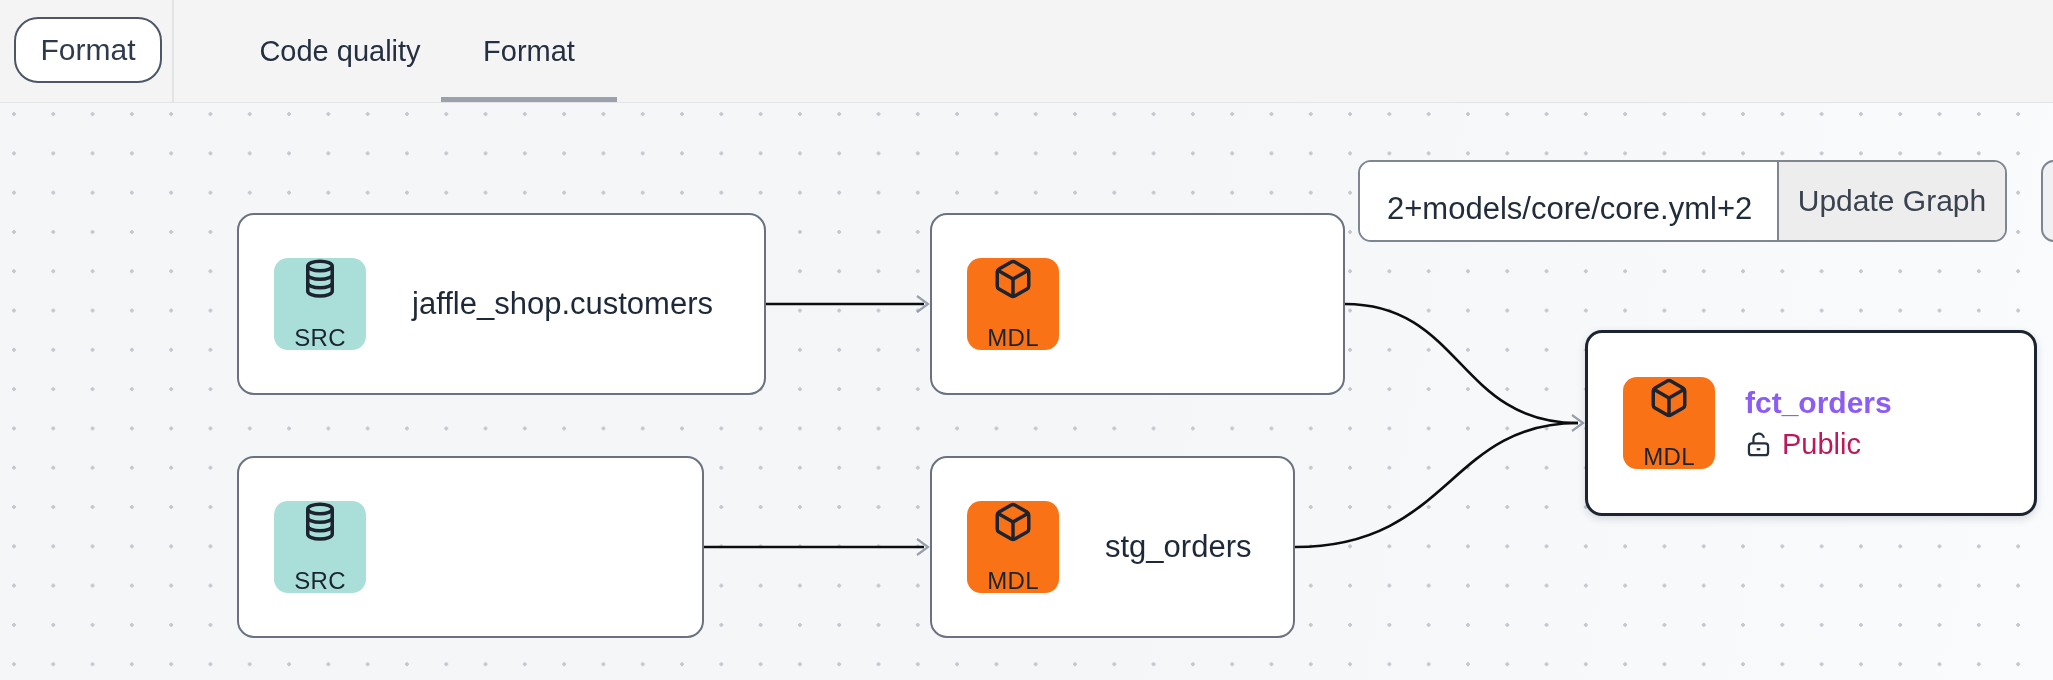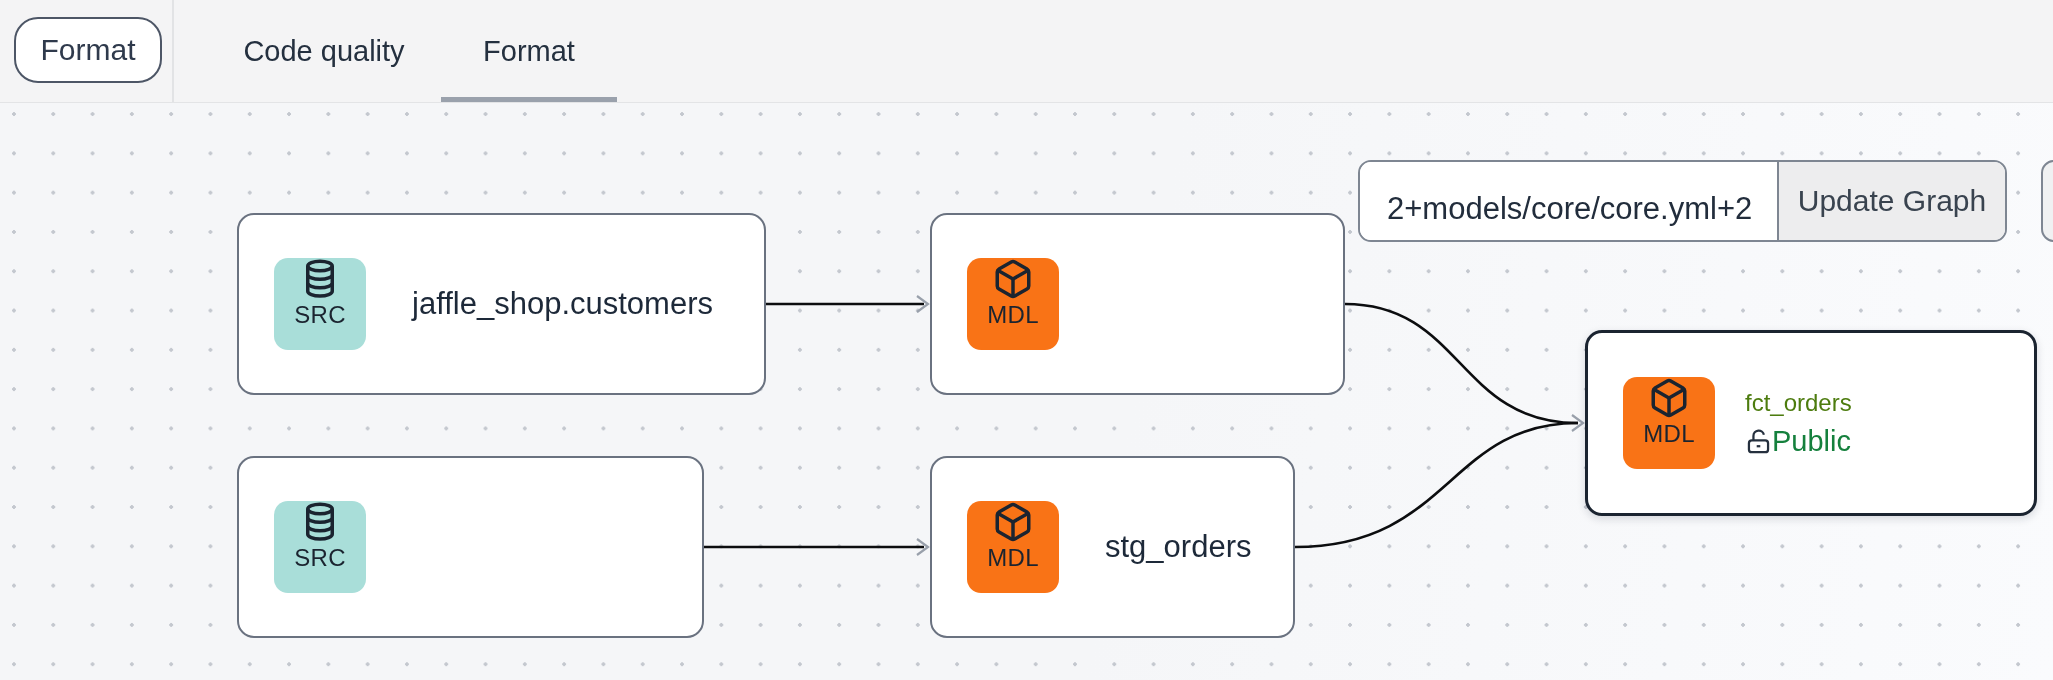--- a/index.html
+++ b/index.html
@@ -21,21 +21,21 @@
     font-size:30px;color:#2f3a4c;cursor:pointer;box-sizing:border-box;
   }
   .header-divider{
     position:absolute;left:172px;top:0;width:2px;height:102px;background:#e2e3e5;
   }
   .tab{
     position:absolute;top:0;height:102px;
     display:flex;align-items:center;justify-content:center;
     font-size:29px;color:#24303f;cursor:pointer;
   }
-  .tab.code-quality{left:207px;width:234px;text-align:center;}
+  .tab.code-quality{left:223px;width:234px;text-align:center;}
   .tab.lineage{left:441px;width:176px;}
   .tab-underline{
     position:absolute;left:441px;top:97px;width:176px;height:5px;background:#9aa1ac;
   }
   
   .canvas{
     position:absolute;left:0;top:102px;width:2053px;height:578px;
     background-image:
       radial-gradient(circle,#c4c8cf 1.7px,rgba(0,0,0,0) 1.9px),
       linear-gradient(100deg,#f5f6f8 55%,#fafbfd 100%);
@@ -49,33 +49,33 @@
   .node{
     position:absolute;background:#ffffff;border:2px solid #6a7280;border-radius:17px;
     display:flex;align-items:center;box-sizing:border-box;padding-left:35px;cursor:pointer;
   }
   .node.selected{
     border:3.5px solid #1b2430;
     box-shadow:0 3px 8px rgba(20,30,45,.15);
   }
   .node-icon{
     width:92px;height:92px;border-radius:14px;flex:0 0 auto;
-    display:flex;flex-direction:column;align-items:center;justify-content:flex-start;
+    display:flex;flex-direction:column;align-items:center;justify-content:space-between;
     color:#1b2430;
   }
   .node-icon.src{background:#a9ded9;}
   .node-icon.mdl{background:#f97316;}
   .node-icon svg{width:42px;height:42px;stroke:#1b2430;fill:none;stroke-width:2;}
   .node-icon .badge{font-size:24px;font-weight:500;line-height:1;margin-top:3px;letter-spacing:.3px;}
   .node-label{font-size:31px;color:#1d2939;margin-left:46px;white-space:nowrap;}
   .node-text-col{margin-left:30px;display:flex;flex-direction:column;}
-  .node-title{font-size:24px;font-weight:400;color:#4d7c0f;white-space:nowrap;}
+  .node-title{font-size:30px;font-weight:700;color:#8b5cf6;white-space:nowrap;}
   .node-meta{display:flex;align-items:center;margin-top:8px;}
   .node-meta svg{width:27px;height:27px;stroke:#25303e;fill:none;stroke-width:2;}
-  .node-meta .meta-label{font-size:29px;color:#15803d;}
+  .node-meta .meta-label{font-size:29px;color:#be185d;margin-left:10px;}
   
   #node-src-customers{left:237px;top:111px;width:529px;height:182px;}
   #node-stg-customers{left:930px;top:111px;width:415px;height:182px;}
   #node-src-orders{left:237px;top:354px;width:467px;height:182px;}
   #node-stg-orders{left:930px;top:354px;width:365px;height:182px;}
   #node-fct-orders{left:1585px;top:228px;width:452px;height:186px;}
   
   .selector-group{
     position:absolute;left:1358px;top:58px;width:649px;height:82px;
     border:2px solid #7e8692;border-radius:13px;display:flex;

